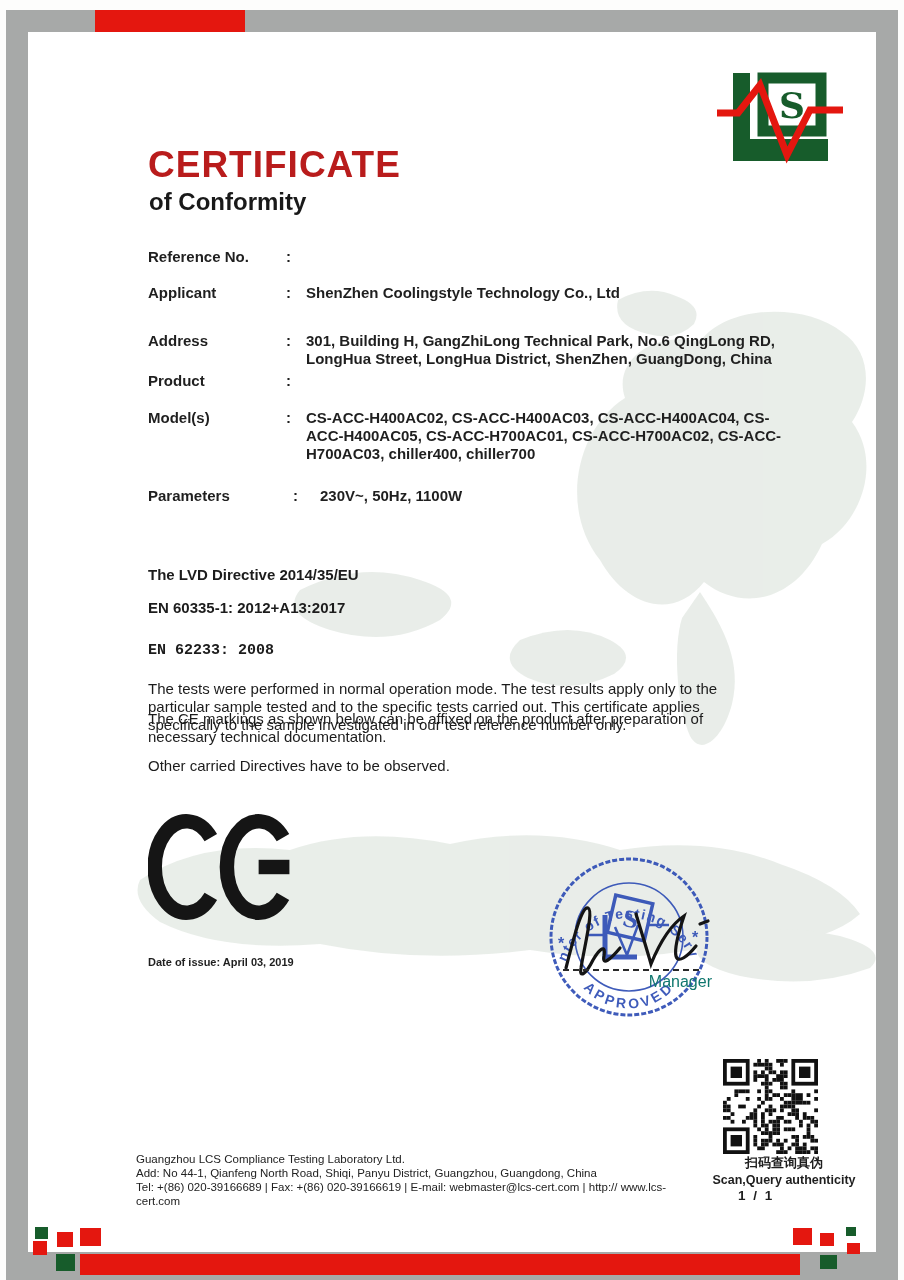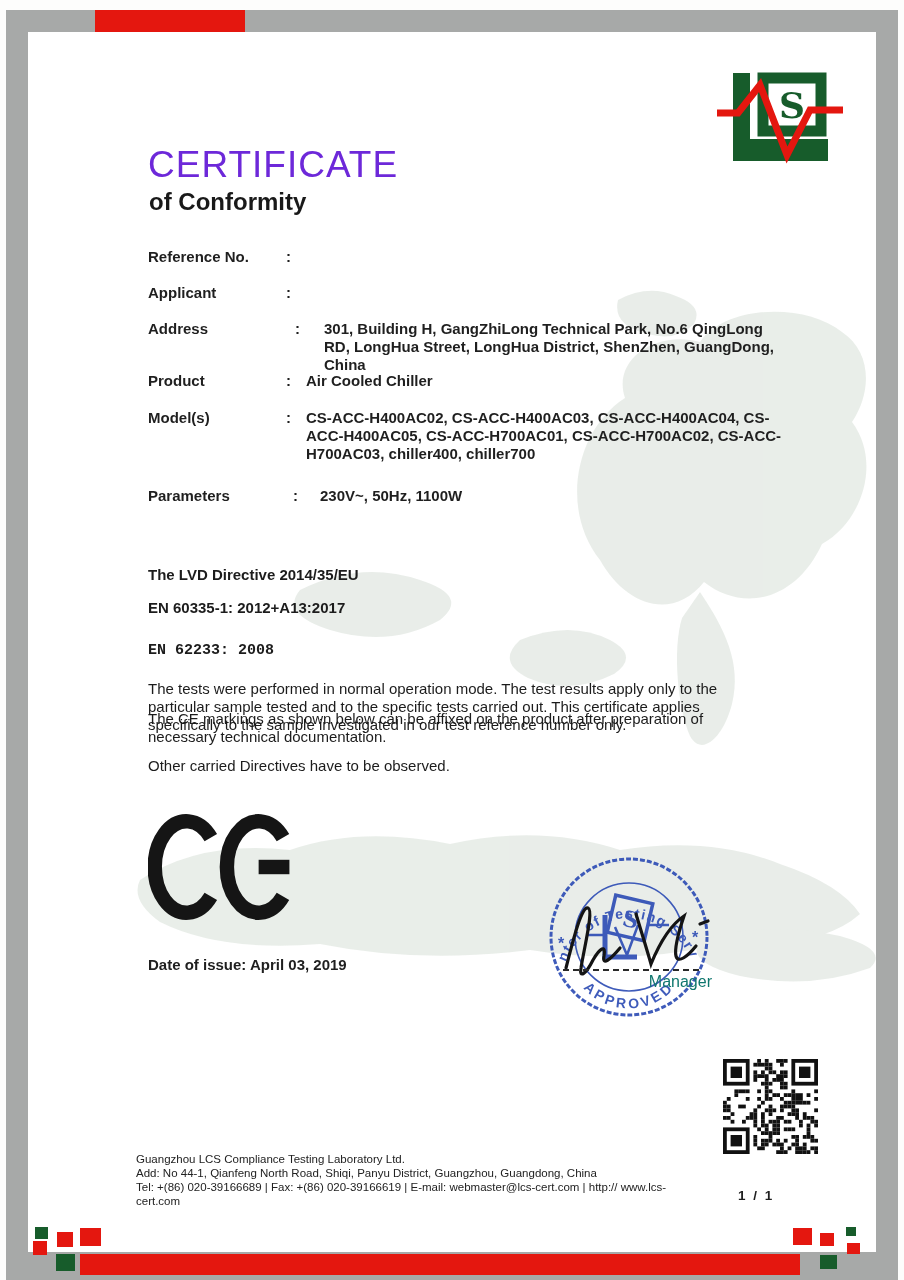--- a/index.html
+++ b/index.html
@@ -21,32 +21,32 @@
   .bar.bottom{left:6px;top:1252px;width:892px;height:28px;}
   .page{position:absolute;left:28px;top:32px;width:848px;height:1220px;background:#ffffff;}
 
   .mark{position:absolute;}
 
   
   .watermark{position:absolute;left:0;top:0;width:904px;height:1280px;pointer-events:none;}
 
   .abs{position:absolute;}
 
-  .title{left:148px;top:144px;font-size:37px;font-weight:400;letter-spacing:1px;color:#6d28d9;}
+  .title{left:148px;top:144px;font-size:37px;font-weight:700;letter-spacing:1px;color:#b91c1c;}
   .subtitle{left:149px;top:188px;font-size:24px;font-weight:700;color:#191919;}
 
   .frow{position:absolute;left:148px;width:634px;display:grid;grid-template-columns:138px 20px 1fr;font-size:15px;font-weight:700;line-height:18px;}
   .frow .colon{text-align:left;}
 
   .para{position:absolute;left:148px;width:582px;font-size:15px;line-height:18px;color:#1c1c1c;}
   .bold{font-weight:700;}
 
   .ce{position:absolute;left:148px;top:812px;width:152px;height:110px;}
 
-  .date-line{position:absolute;left:148px;top:956px;font-size:15px;font-weight:700;}
+  .date-line{position:absolute;left:148px;top:956px;font-size:11px;font-weight:700;}
 
   .stamp{position:absolute;left:545px;top:853px;width:168px;height:168px;opacity:.92;}
   .signature{position:absolute;left:548px;top:886px;width:172px;height:100px;}
   .sig-dash{position:absolute;left:563px;top:969px;width:136px;border-top:2px dashed #2a2a2a;}
   .manager{position:absolute;left:602px;top:973px;width:110px;text-align:right;font-size:16px;color:#0f766e;}
 
   .qr{position:absolute;left:723px;top:1059px;width:95px;height:95px;}
   .qr-cap{position:absolute;left:696px;top:1154px;width:176px;text-align:center;}
   .qr-cap .zh{font-size:13px;font-weight:700;}
   .qr-cap .en{font-size:12.5px;font-weight:700;margin-top:1px;}
@@ -89,30 +89,30 @@
   <div class="abs title">CERTIFICATE</div>
   <div class="abs subtitle">of Conformity</div>
 
   <div class="frow" style="top:248px;">
     <span>Reference No.</span>
     <span class="colon">:</span>
   </div>
   <div class="frow" style="top:284px;">
     <span>Applicant</span>
     <span class="colon">:</span>
-  </div>
-  <div class="frow" style="top:320px;gap:9px;">
+    <span>ShenZhen Coolingstyle Technology Co., Ltd</span>
+  </div>
+  <div class="frow" style="top:332px;">
     <span>Address</span>
     <span class="colon">:</span>
     <span>301, Building H, GangZhiLong Technical Park, No.6 QingLong RD, LongHua Street, LongHua District, ShenZhen, GuangDong, China</span>
   </div>
   <div class="frow" style="top:372px;">
     <span>Product</span>
     <span class="colon">:</span>
-    <span>Air Cooled Chiller</span>
   </div>
   <div class="frow" style="top:409px;">
     <span>Model(s)</span>
     <span class="colon">:</span>
     <span>CS-ACC-H400AC02, CS-ACC-H400AC03, CS-ACC-H400AC04, CS-ACC-H400AC05, CS-ACC-H700AC01, CS-ACC-H700AC02, CS-ACC-H700AC03, chiller400, chiller700</span>
   </div>
   <div class="frow" style="top:487px;gap:7px;">
     <span>Parameters</span>
     <span class="colon">:</span>
     <span>230V~, 50Hz, 1100W</span>
@@ -365,20 +365,24 @@
       <rect x="0" y="0" width="7" height="7" fill="#111"></rect>
       <rect x="1" y="1" width="5" height="5" fill="#fff"></rect>
       <rect x="2" y="2" width="3" height="3" fill="#111"></rect>
       <rect x="18" y="0" width="7" height="7" fill="#111"></rect>
       <rect x="19" y="1" width="5" height="5" fill="#fff"></rect>
       <rect x="20" y="2" width="3" height="3" fill="#111"></rect>
       <rect x="0" y="18" width="7" height="7" fill="#111"></rect>
       <rect x="1" y="19" width="5" height="5" fill="#fff"></rect>
       <rect x="2" y="20" width="3" height="3" fill="#111"></rect>
     </svg>
+  <div class="qr-cap">
+    <div class="zh">扫码查询真伪</div>
+    <div class="en">Scan,Query authenticity</div>
+  </div>
   <div class="page-num">1 / 1</div>
 
   <div class="footer">
     <div>Guangzhou LCS Compliance Testing Laboratory Ltd.</div>
     <div>Add: No 44-1, Qianfeng North Road, Shiqi, Panyu District, Guangzhou, Guangdong, China</div>
     <div>Tel: +(86) 020-39166689  |  Fax: +(86) 020-39166619  |  E-mail: webmaster@lcs-cert.com  |  http:// www.lcs-cert.com</div>
   </div>
 
   <div class="mark" style="left:95px;top:10px;width:150px;height:22px;background:var(--accent_red);"></div>
   <div class="mark" style="left:80px;top:1254px;width:720px;height:21px;background:var(--accent_red);"></div>

